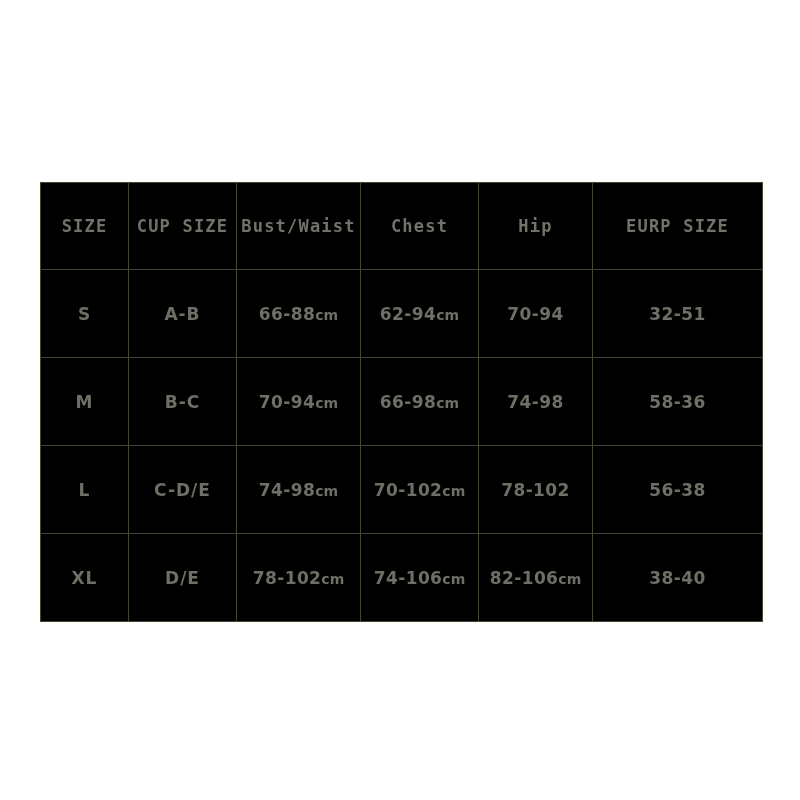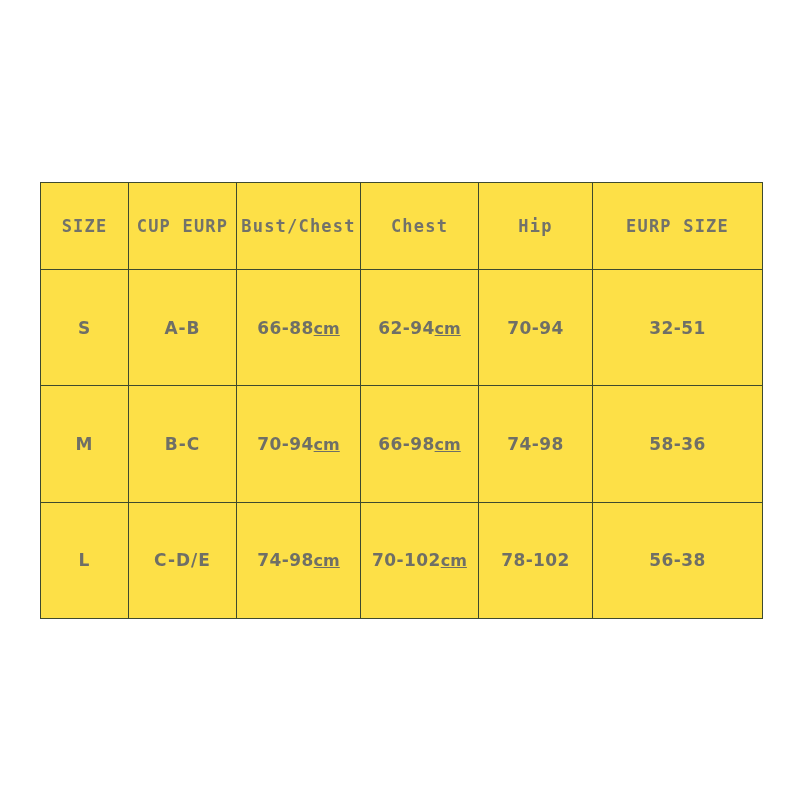--- a/index.html
+++ b/index.html
@@ -40,21 +40,21 @@
   table.size-chart col.c-size     { width: 88px; }
   table.size-chart col.c-cup      { width: 108px; }
   table.size-chart col.c-bust     { width: 124px; }
   table.size-chart col.c-waist    { width: 118px; }
   table.size-chart col.c-hip      { width: 114px; }
   table.size-chart col.c-eur      { width: 170px; }
 
   table.size-chart th,
   table.size-chart td {
     border: 1.5px solid #3e4a2e;
-    background: #fde047;
+    background: #000000;
     text-align: center;
     vertical-align: middle;
     color: #6d6d64;
     padding: 0;
   }
 
   table.size-chart thead th {
     height: 86px;
     font-family: "DejaVu Sans Mono", monospace;
     font-size: 17px;
@@ -70,45 +70,44 @@
     font-weight: bold;
     letter-spacing: 0.4px;
     color: #6f6f66;
   }
 
   table.size-chart tbody td.col-label {
     letter-spacing: 1px;
   }
 
   .unit {
-    font-size: 16px;
+    font-size: 14px;
     letter-spacing: 0;
-    text-decoration: underline;
   }
 </style>
 </head>
 <body>
 
 <div id="page">
 
   <div id="size-chart-wrap">
     <table class="size-chart">
       <colgroup>
         <col class="c-size">
         <col class="c-cup">
         <col class="c-bust">
         <col class="c-waist">
         <col class="c-hip">
         <col class="c-eur">
       </colgroup>
       <thead>
         <tr>
           <th>SIZE</th>
-          <th>CUP EURP</th>
-          <th>Bust/Chest</th>
+          <th>CUP SIZE</th>
+          <th>Bust/Waist</th>
           <th>Chest</th>
           <th>Hip</th>
           <th>EURP SIZE</th>
         </tr>
       </thead>
       <tbody>
         <tr>
           <td class="col-label">S</td>
           <td class="col-label">A-B</td>
           <td>66-88<span class="unit">cm</span></td>
@@ -125,17 +124,25 @@
           <td>58-36</td>
         </tr>
         <tr>
           <td class="col-label">L</td>
           <td class="col-label">C-D/E</td>
           <td>74-98<span class="unit">cm</span></td>
           <td>70-102<span class="unit">cm</span></td>
           <td>78-102</td>
           <td>56-38</td>
         </tr>
+        <tr>
+          <td class="col-label">XL</td>
+          <td class="col-label">D/E</td>
+          <td>78-102<span class="unit">cm</span></td>
+          <td>74-106<span class="unit">cm</span></td>
+          <td>82-106<span class="unit">cm</span></td>
+          <td>38-40</td>
+        </tr>
       </tbody>
     </table>
   </div>
 
 </div>
 
 </body></html>

